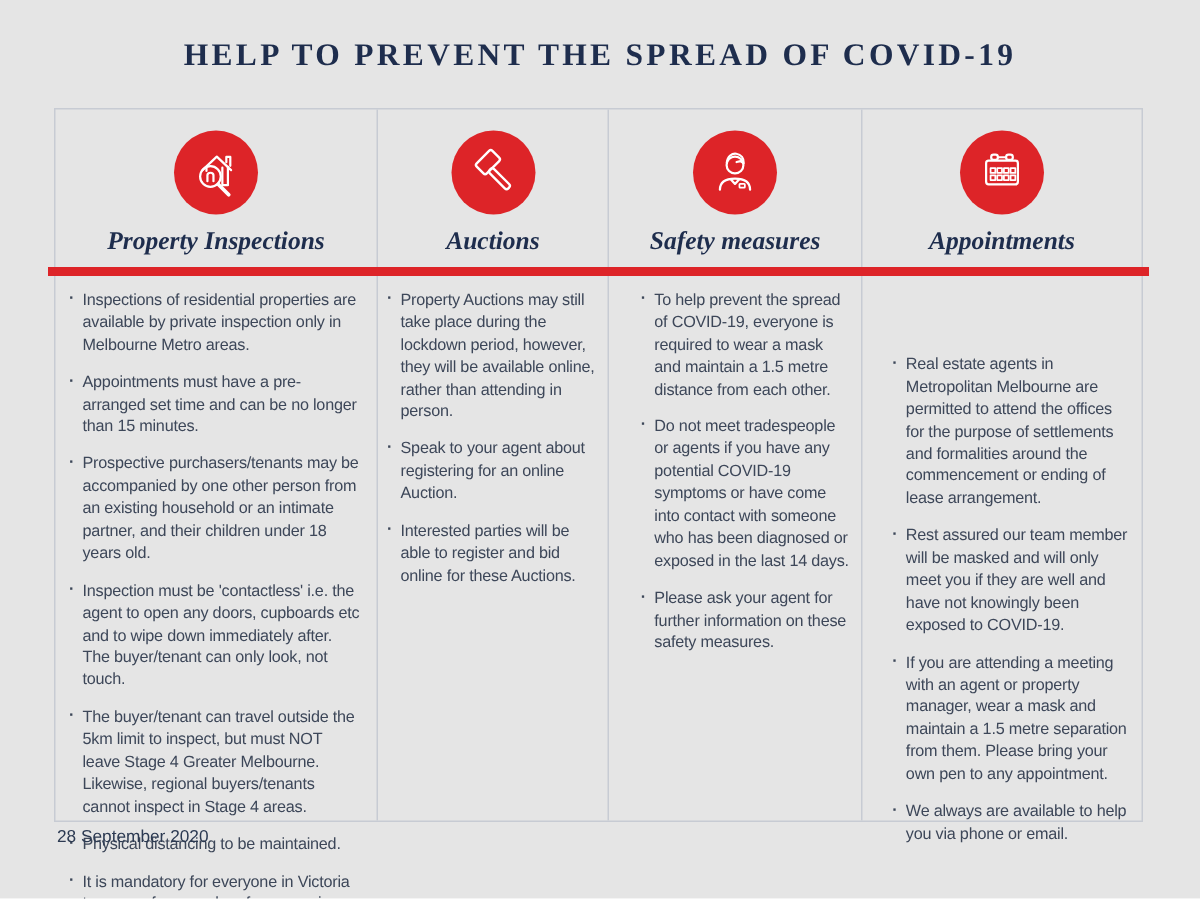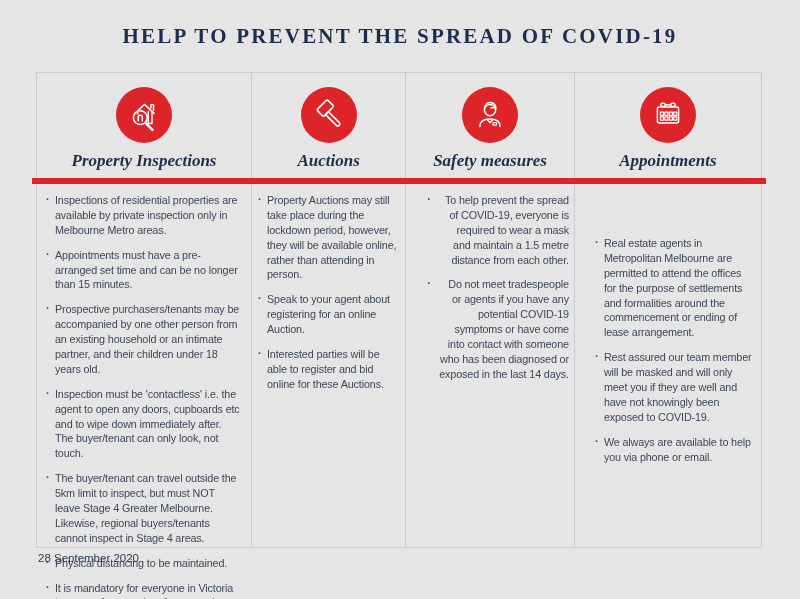--- a/index.html
+++ b/index.html
@@ -11,21 +11,21 @@
   .title{position:absolute;top:24px;left:0;right:0;text-align:center;
     font-family:"Liberation Serif",serif;font-weight:700;font-size:21px;
     letter-spacing:2.2px;color:var(--navy);}
   .board{position:absolute;left:36px;top:72px;width:726px;height:476px;
     border:1px solid var(--border);display:flex;box-sizing:border-box;}
   .redbar{position:absolute;left:-5px;right:-5px;top:105px;height:6px;
     background:var(--red);z-index:2;}
   .col{box-sizing:border-box;border-right:1px solid var(--border);
     display:flex;flex-direction:column;}
   .col:last-child{border-right:none;gap:43px;}
-  .col-1{width:29.7%;} .col-2{width:21.3%;} .col-3{width:23.3%;text-align:right;} .col-4{width:25.7%;}
+  .col-1{width:29.7%;} .col-2{width:21.3%;} .col-3{width:23.3%;} .col-4{width:25.7%;}
   .col-header{height:106px;box-sizing:border-box;display:flex;flex-direction:column;
     align-items:center;padding-top:14px;flex:0 0 auto;}
   .icon-circle{width:56px;height:56px;border-radius:50%;background:var(--red);
     display:flex;align-items:center;justify-content:center;flex:0 0 auto;}
   .icon-circle svg{display:block;}
   .col-title{margin-top:8px;font-family:"Liberation Serif",serif;font-size:17px;
     font-weight:600;color:var(--navy);white-space:nowrap;font-style:italic;}
   .bullets{margin:0;padding:14px 9px 0 9px;list-style:none;font-size:10.8px;
     line-height:1.38;letter-spacing:-0.15px;color:var(--text);}
   .bullets li{position:relative;padding-left:9px;margin-bottom:10px;}
@@ -93,20 +93,21 @@
               <path d="M7.5 27.8 C7.5 22.6 11.2 20.8 17 20.8 C22.8 20.8 26.5 22.6 26.5 27.8"></path>
               <path d="M14.3 21.2 L17 24.2 L19.7 21.2"></path>
               <rect x="19.8" y="24.2" width="3.4" height="2.4" rx="0.4" stroke-width="1.1"></rect>
             </svg>
           </div>
           <div class="col-title">Safety measures</div>
         </div>
         <ul class="bullets">
           <li>To help prevent the spread of COVID-19, everyone is required to wear a mask and maintain a 1.5 metre distance from each other.</li>
           <li>Do not meet tradespeople or agents if you have any potential COVID-19 symptoms or have come into contact with someone who has been diagnosed or exposed in the last 14 days.</li>
+          <li>Please ask your agent for further information on these safety measures.</li>
         </ul>
       </div>
       <div class="col col-4">
         <div class="col-header">
           <div class="icon-circle">
             <svg width="36" height="36" viewBox="0 0 34 34" fill="none" stroke="#fff" stroke-width="1.4" stroke-linejoin="round">
               <rect x="7" y="9.5" width="20" height="15" rx="1.6"></rect>
               <rect x="10.2" y="5.8" width="4.2" height="3.2" rx="1.5"></rect>
               <rect x="19.6" y="5.8" width="4.2" height="3.2" rx="1.5"></rect>
               <path d="M14.4 7.4 H19.6"></path>
@@ -120,18 +121,19 @@
                 <rect x="18.2" y="18.8" width="3" height="3"></rect>
                 <rect x="22.4" y="18.8" width="3" height="3"></rect>
               </g>
             </svg>
           </div>
           <div class="col-title">Appointments</div>
         </div>
         <ul class="bullets">
           <li>Real estate agents in Metropolitan Melbourne are permitted to attend the offices for the purpose of settlements and formalities around the commencement or ending of lease arrangement.</li>
           <li>Rest assured our team member will be masked and will only meet you if they are well and have not knowingly been exposed to COVID-19.</li>
+          <li>If you are attending a meeting with an agent or property manager, wear a mask and maintain a 1.5 metre separation from them. Please bring your own pen to any appointment.</li>
           <li>We always are available to help you via phone or email.</li>
         </ul>
       </div>
     </div>
   <div class="footer">28 September 2020</div>
 </div>
 
 </body></html>

